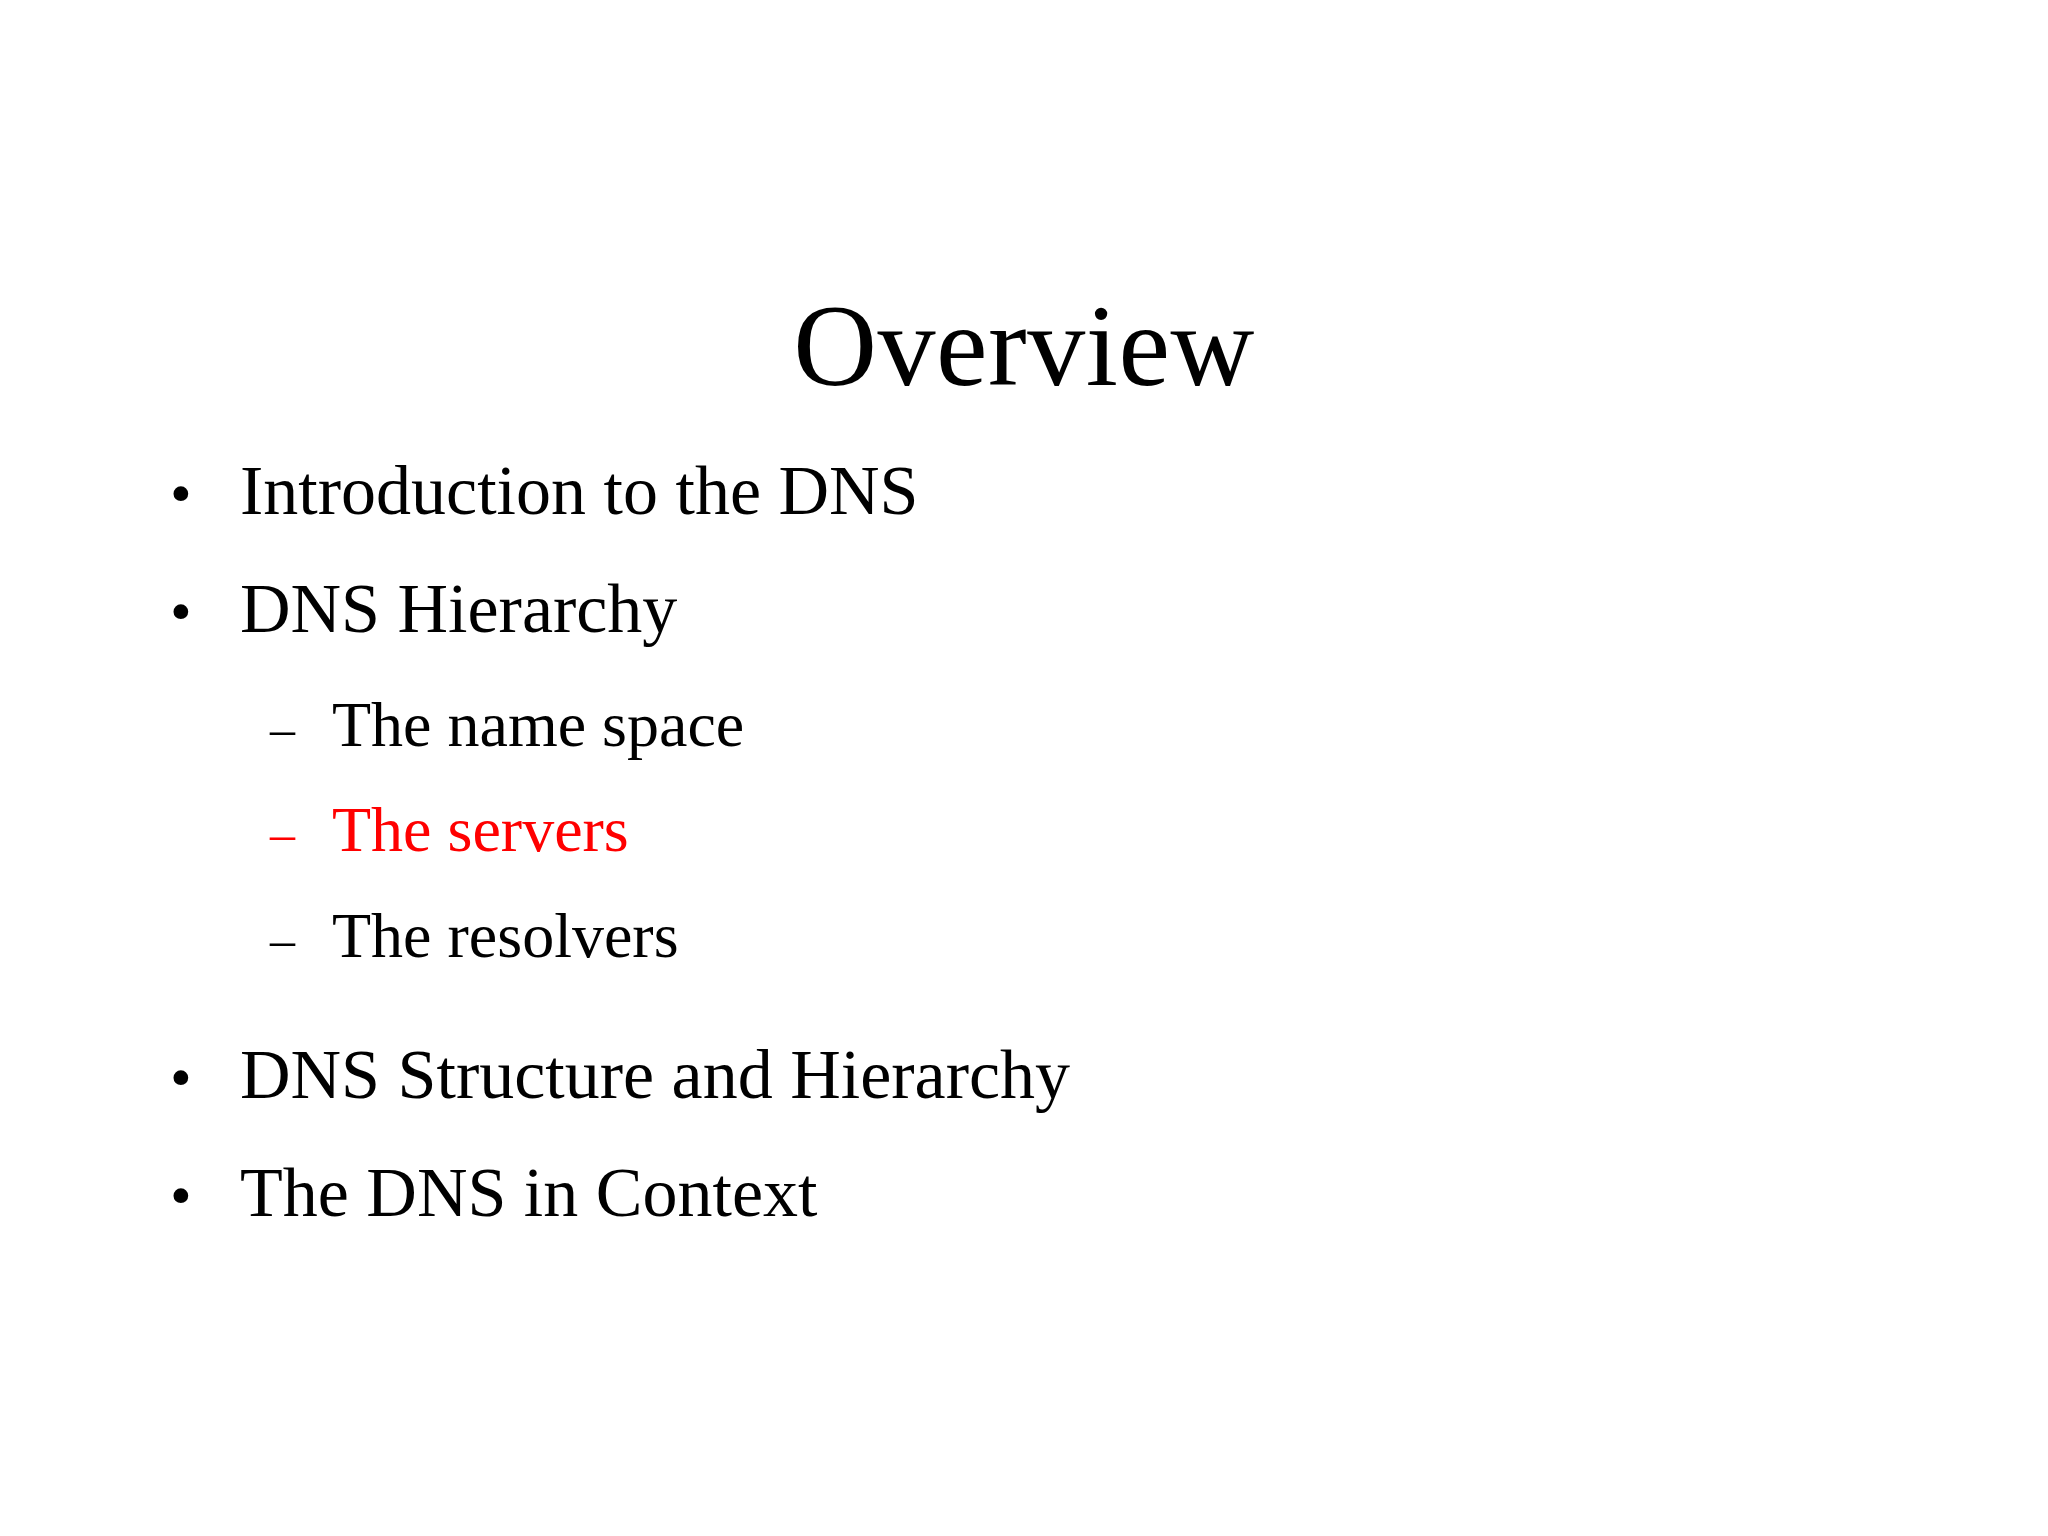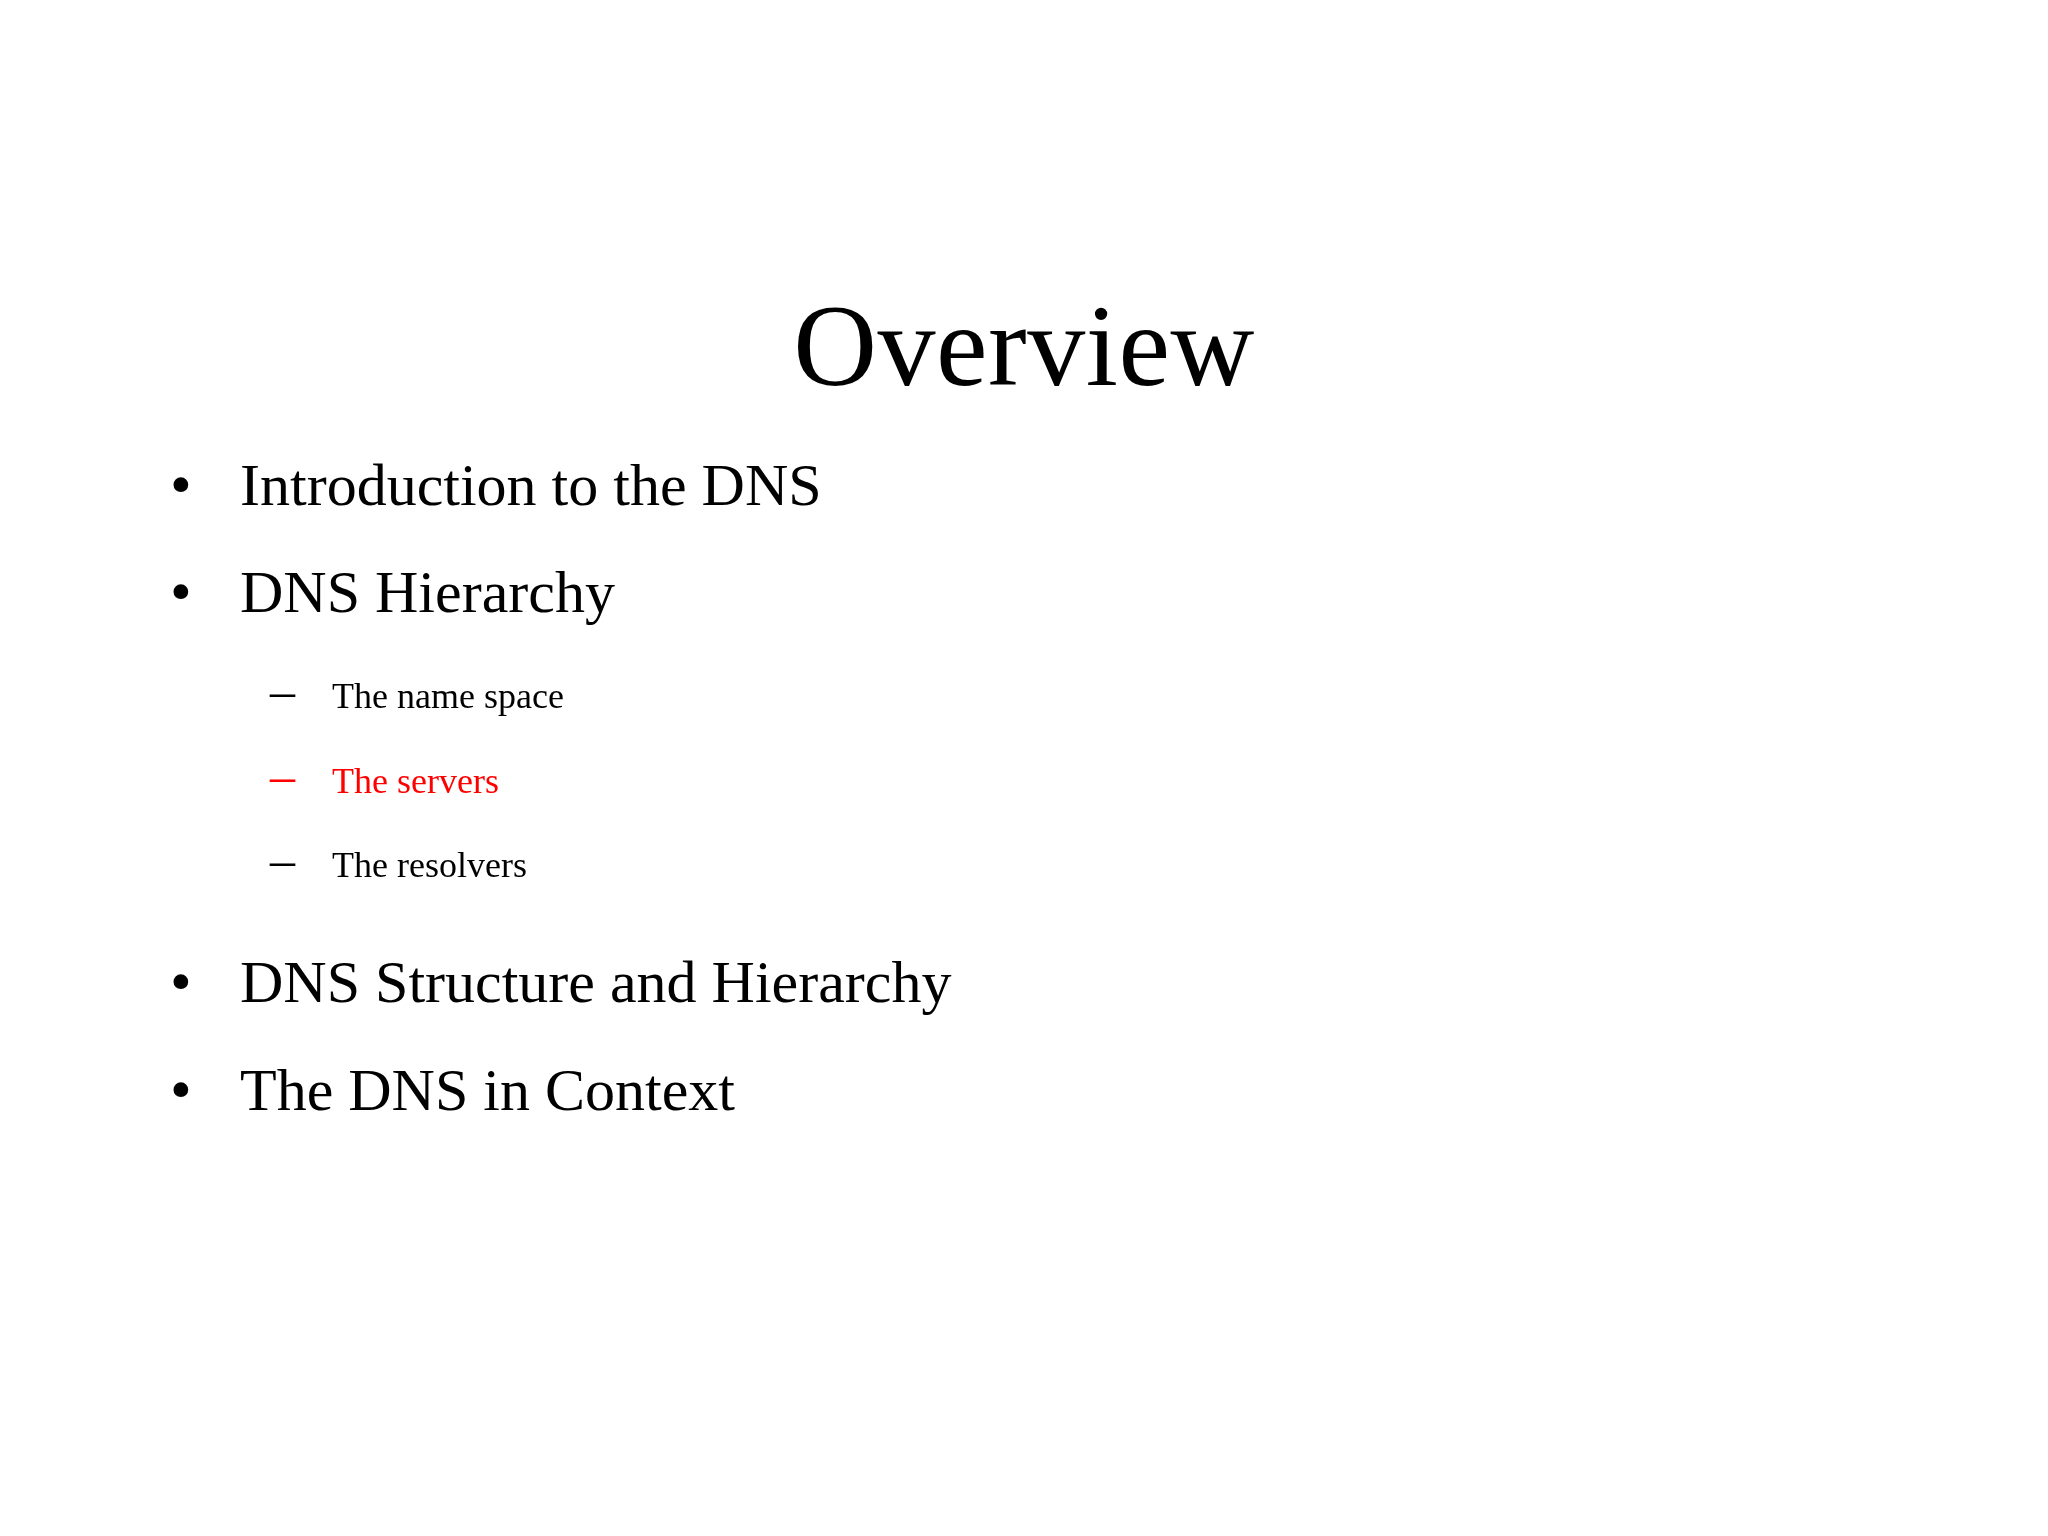--- a/index.html
+++ b/index.html
@@ -56,42 +56,42 @@
   .level-1 .bullet-marker {
     flex: 0 0 auto;
     width: 70px;
     font-size: 62px;
     line-height: 1;
     text-align: left;
     color: inherit;
   }
   .level-1 .bullet-text {
     flex: 1 1 auto;
-    font-size: 60px;
+    font-size: 70px;
     line-height: 1.12;
     white-space: nowrap;
     color: inherit;
   }
 
   
   .level-2 {
     margin-bottom: 34px;
     padding-left: 100px;
   }
   .level-2 .bullet-marker {
     flex: 0 0 auto;
     width: 62px;
     font-size: 50px;
     line-height: 1;
     text-align: left;
     color: inherit;
   }
   .level-2 .bullet-text {
     flex: 1 1 auto;
-    font-size: 36px;
+    font-size: 64px;
     line-height: 1.12;
     white-space: nowrap;
     color: inherit;
   }
 
   
   .group-gap-top { margin-top: 18px; }
   .group-gap-bottom { margin-bottom: 64px; }
 </style>
 </head>

